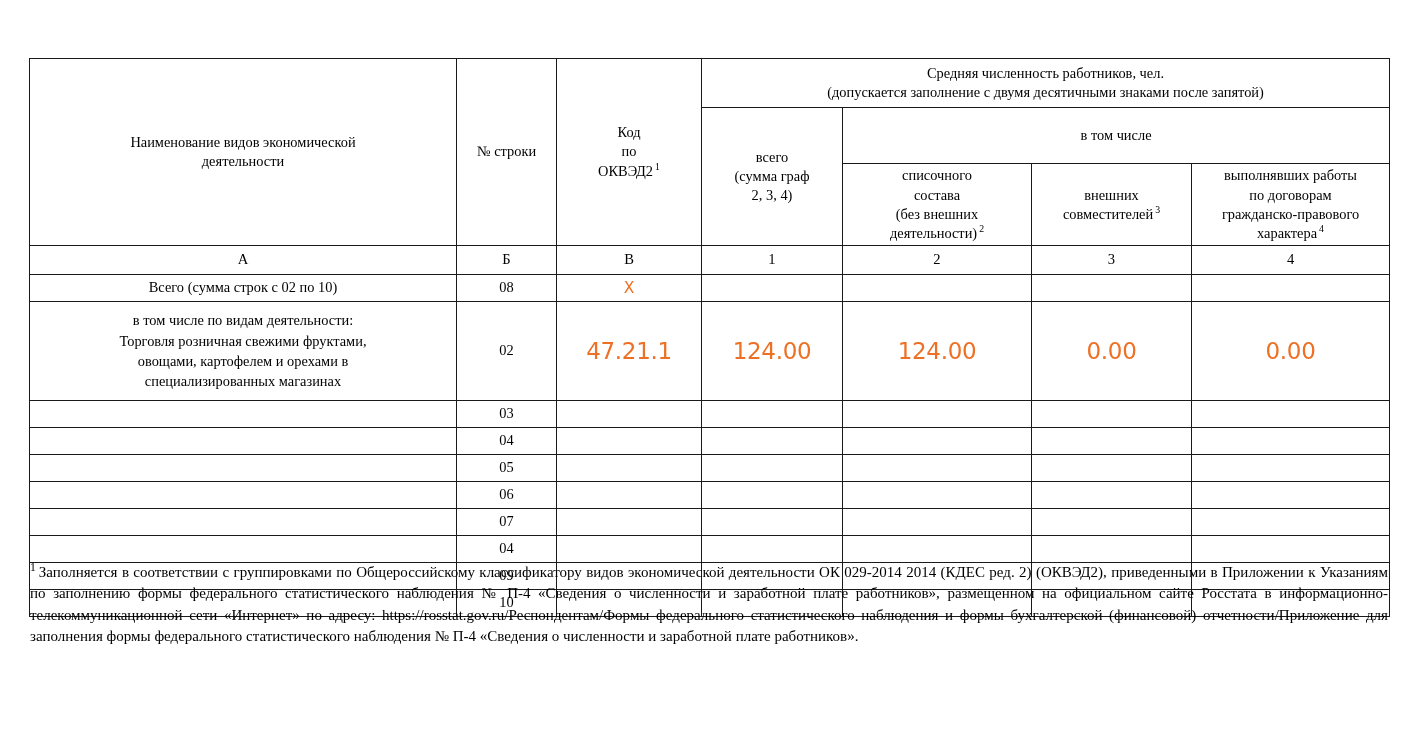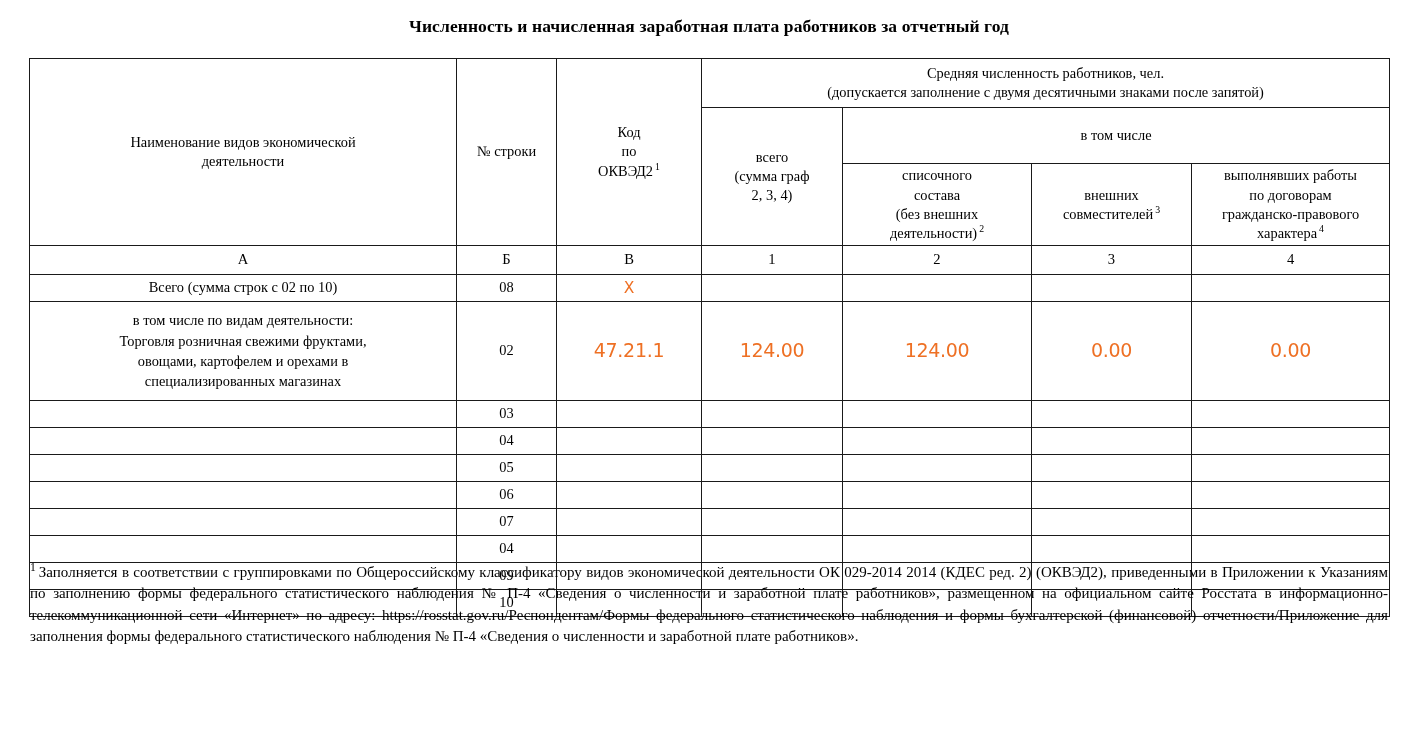--- a/index.html
+++ b/index.html
@@ -110,21 +110,21 @@
   .cell-indent span { display: block; }
 
   .rownum {
     vertical-align: top;
     padding-top: 4px;
   }
 
   .value {
     color: #ee7024;
     font-family: "DejaVu Sans", "Liberation Sans", sans-serif;
-    font-size: 19px;
+    font-size: 23px;
     letter-spacing: -0.3px;
   }
 
   .value-x {
     color: #ee7024;
     font-family: "DejaVu Sans", "Liberation Sans", sans-serif;
     font-size: 15.5px;
     font-weight: 600;
   }
 
@@ -152,21 +152,20 @@
     font-size: 0.78em;
     padding-right: 3px;
     padding-left: 0;
   }
 </style>
 </head>
 <body>
 
 <div class="page">
 
-  <div class="doc-title">Численность и начисленная заработная плата работников за отчетный год</div>
 
   <div class="table-wrap">
     <table class="form">
       <colgroup>
         <col class="hdr-name">
         <col class="hdr-rownum">
         <col class="hdr-okved">
         <col class="hdr-total">
         <col class="hdr-spis">
         <col class="hdr-vnesh">

